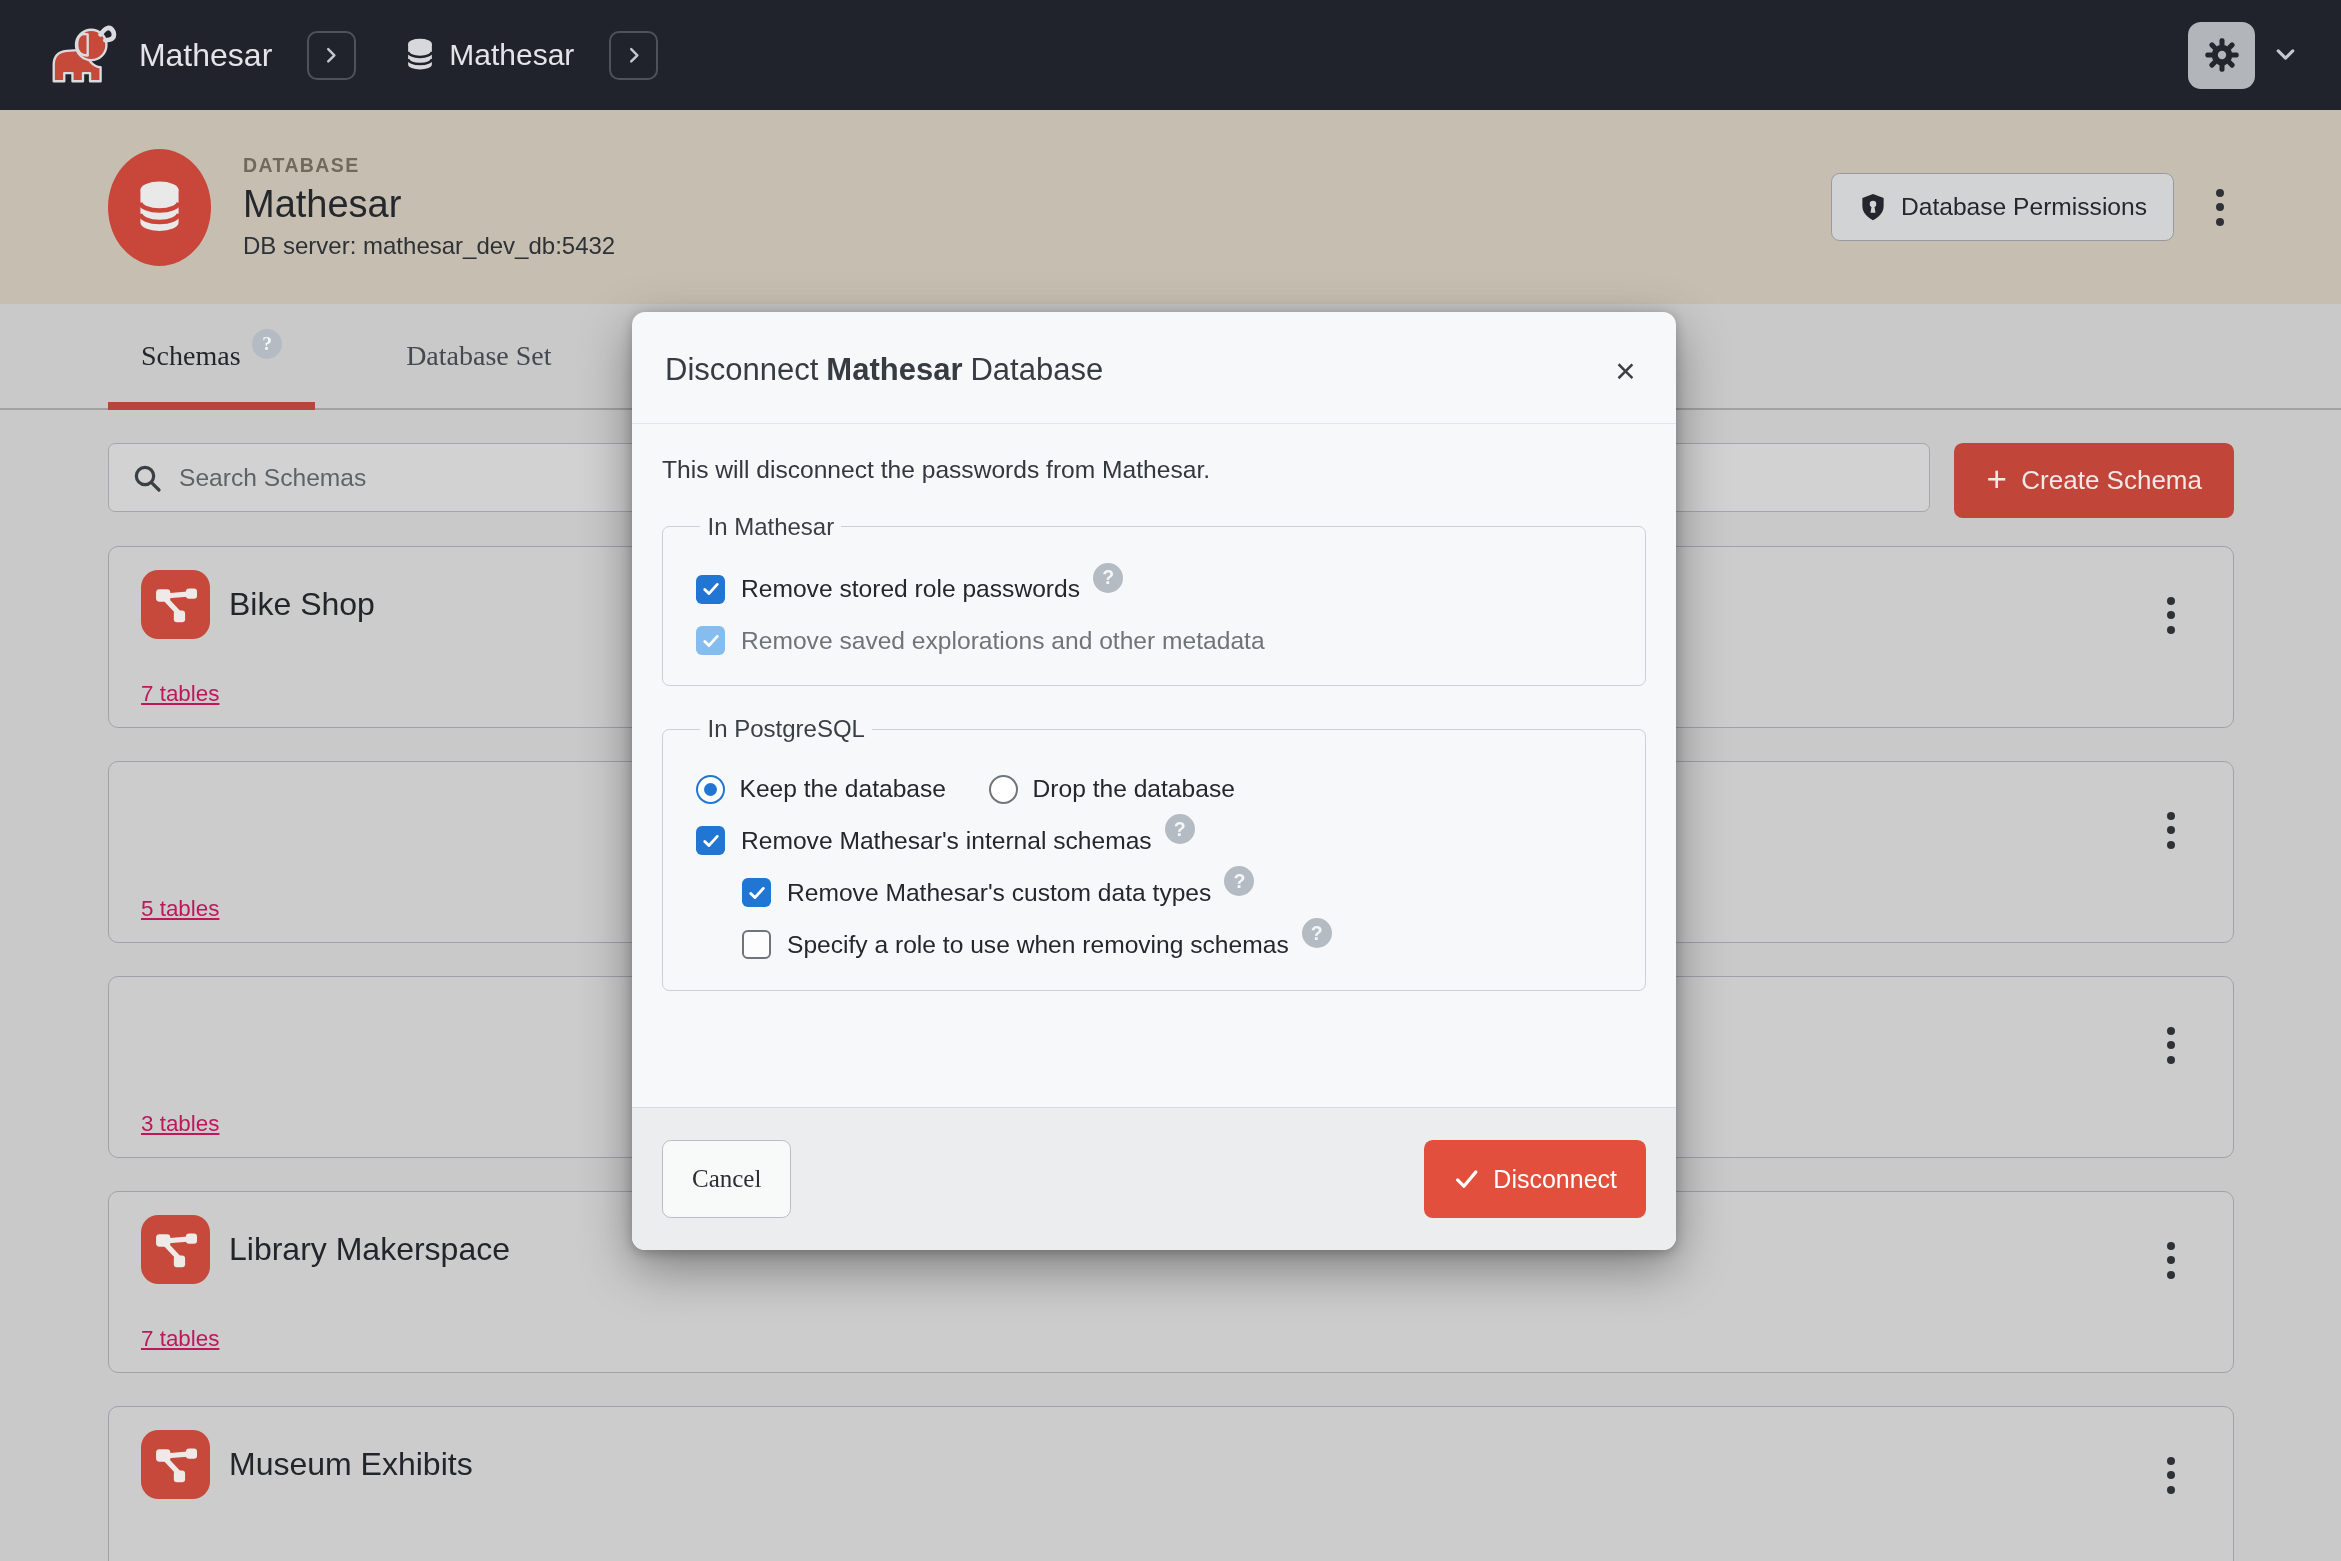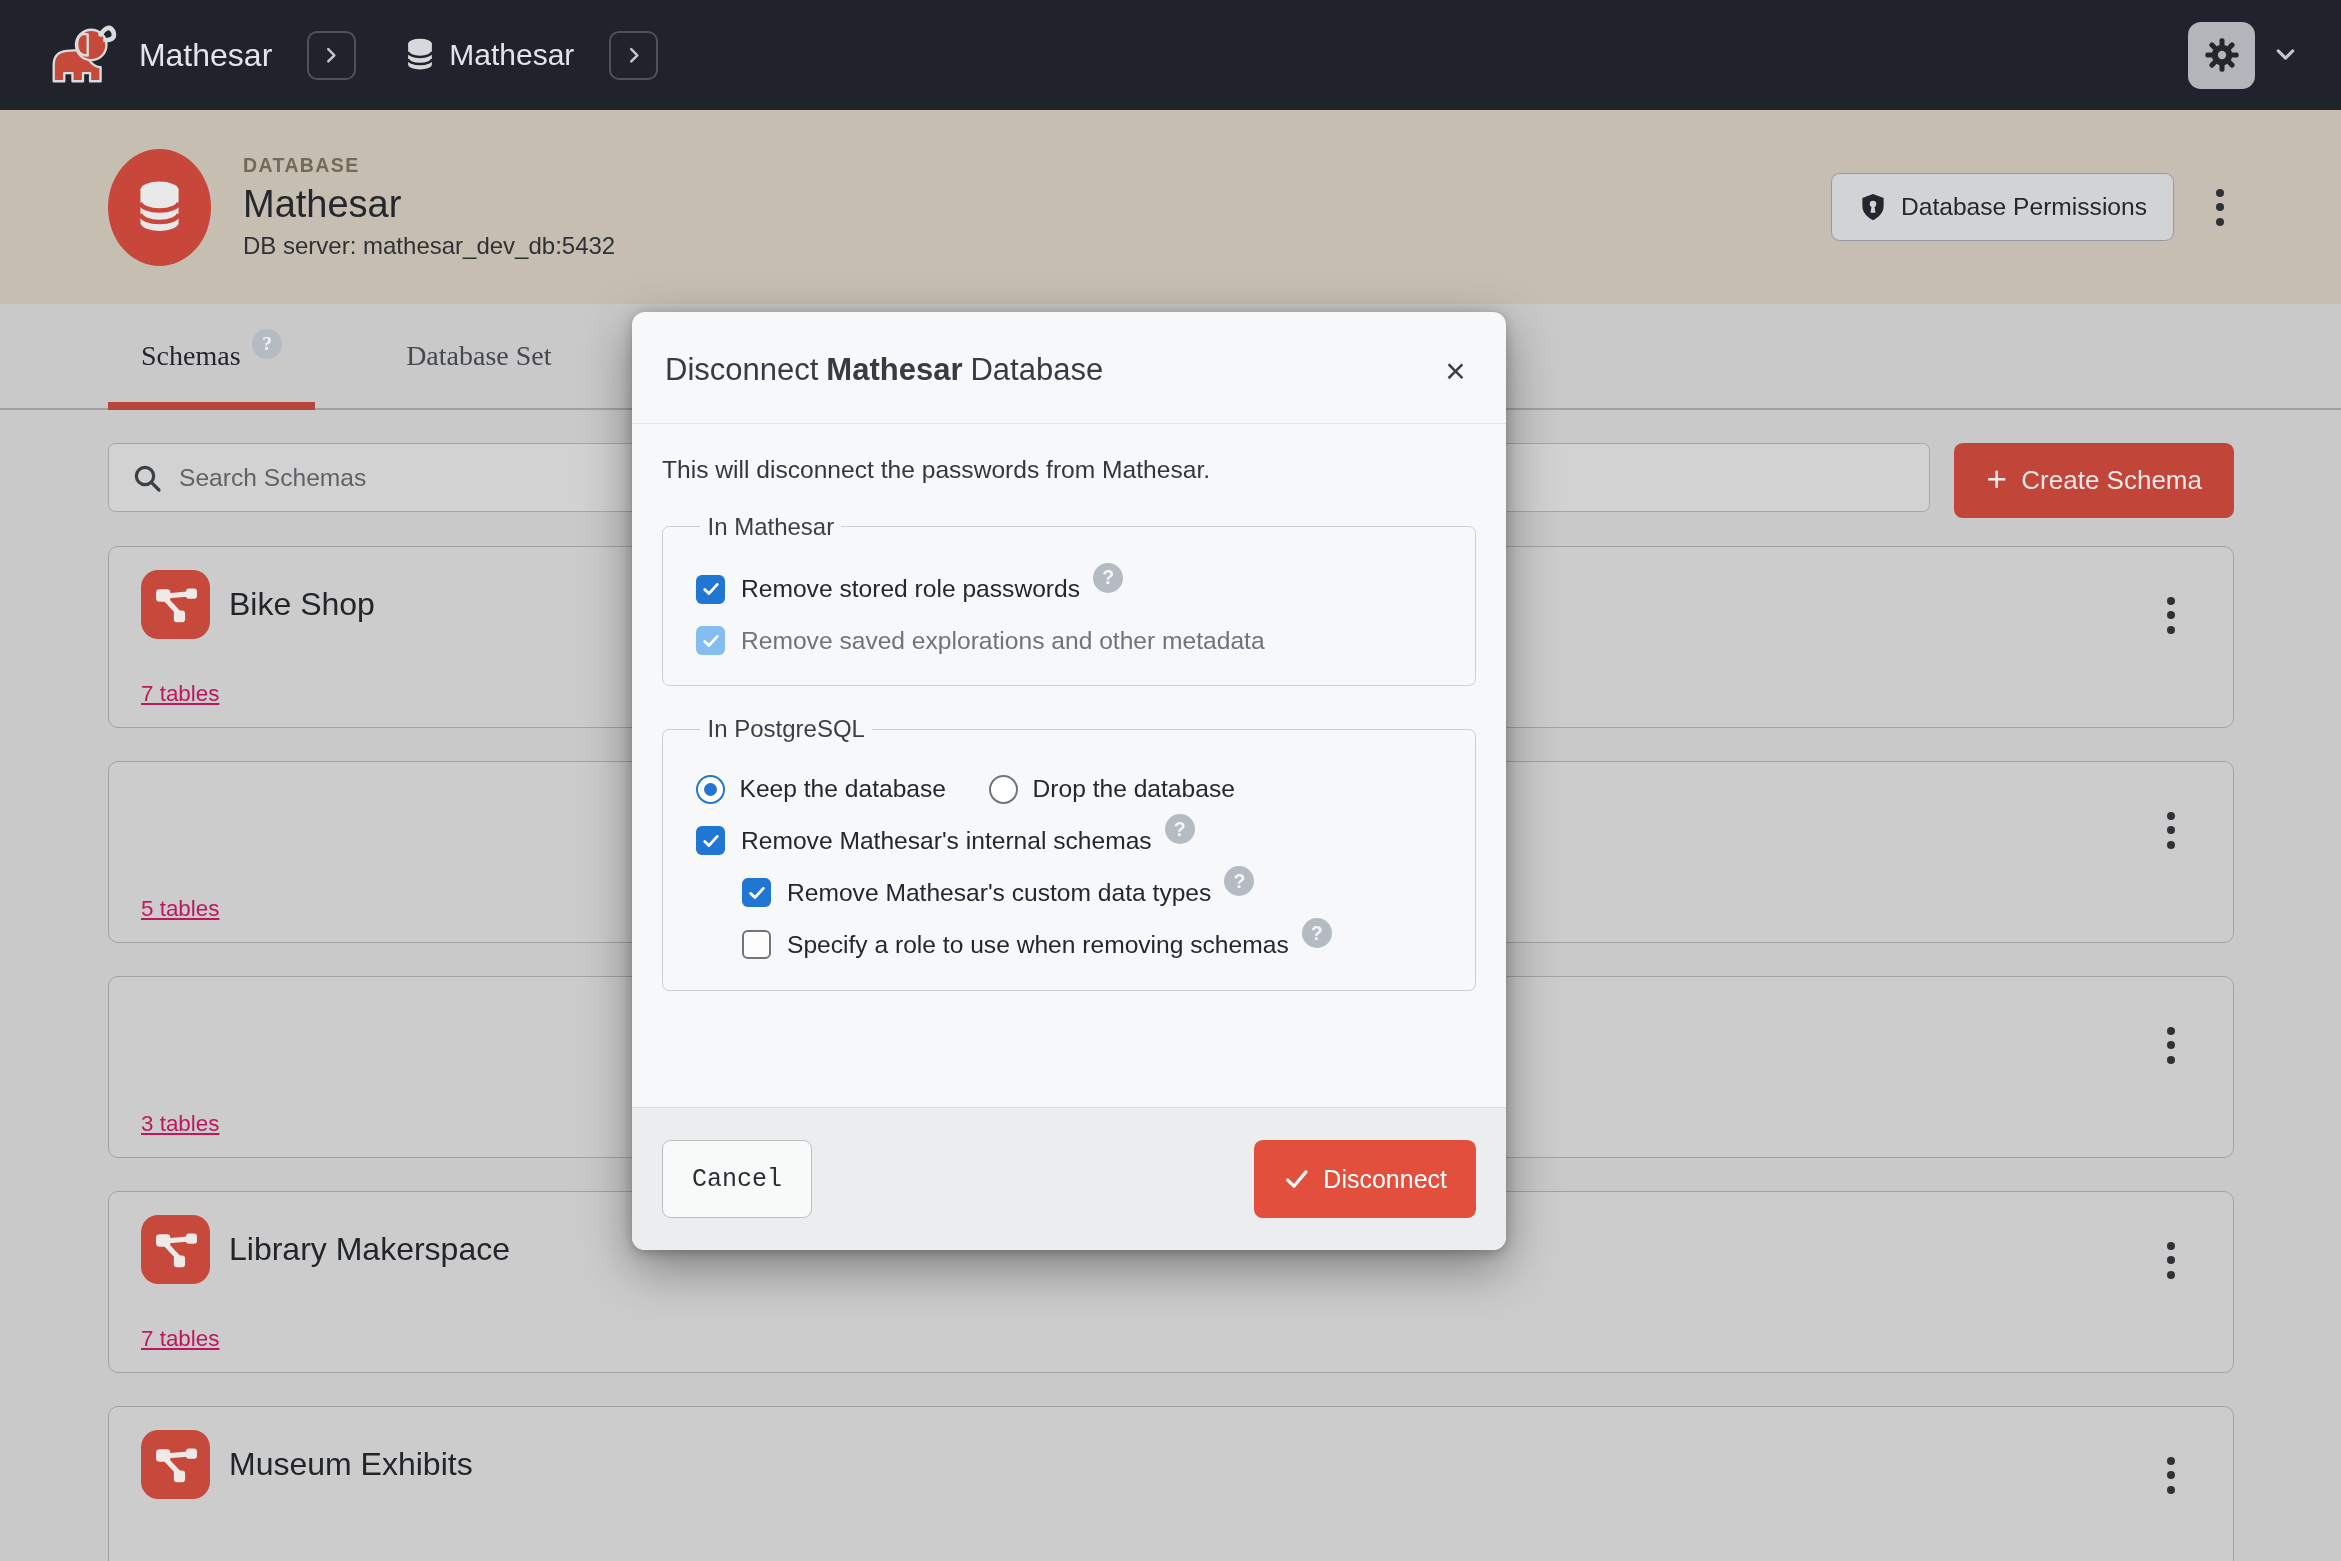--- a/index.html
+++ b/index.html
@@ -112,21 +112,21 @@
     width: 69px; height: 69px; border-radius: 17.3px; background: #c6493c; flex: 0 0 auto;
     display: flex; align-items: center; justify-content: center;
   }
   .schema-icon svg { width: 52px; height: 52px; }
   .schema-name { font-size: 32px; color: #22262b; }
   .schema-tables { position: absolute; left: 32px; bottom: 20px; font-size: 22.4px; color: #be185d; text-decoration: underline; }
   .schema-card .kebab { position: absolute; right: 48px; top: 40px; }
 
   
   .modal {
-    position: absolute; left: 632px; top: 312px; width: 874px; height: 938px;
+    position: absolute; left: 632px; top: 312px; width: 1044px; height: 938px;
     background: #f6f8f9; border-radius: 13px; z-index: 10;
     box-shadow: 0 17.3px 51px rgba(0,0,0,0.38), 0 2.9px 11.6px rgba(0,0,0,0.22);
     display: flex; flex-direction: column; overflow: hidden;
   }
   .modal-header {
     padding: 38px 33px 32px; border-bottom: 1.4px solid #e3e6e8;
     display: flex; align-items: center;
   }
   .modal-title { font-size: 31px; color: #373c42; }
   .modal-title b { margin: 0 8px; }
@@ -161,21 +161,21 @@
   .radio-group { display: flex; align-items: center; gap: 43px; margin-top: 20px; }
   .radio-item { display: flex; align-items: center; gap: 14.5px; font-size: 24.6px; cursor: pointer; }
   .opt-help { position: relative; top: -11.6px; margin-left: -2.9px; }
   .modal-footer {
     margin-top: auto; background: #ebedee; border-top: 1.4px solid #d9dcde;
     padding: 32px 30px; display: flex; align-items: center;
   }
   .cancel-btn {
     height: 78px; padding: 0 29px; background: #f8fafa; border: 1.4px solid #b9bec3;
     border-radius: 8.7px; font-size: 25px; color: #2b2f33; cursor: pointer;
-    font-family: Liberation Mono, monospace;
+    font-family: Liberation Serif, serif;
   }
   .disconnect-btn {
     margin-left: auto; height: 78px; padding: 0 29px; background: #e2503d; border: none;
     border-radius: 8.7px; font-size: 25px; color: #ffffff; display: flex; align-items: center;
     gap: 13px; cursor: pointer; font-family: "Liberation Sans", sans-serif;
   }
   .disconnect-btn svg { width: 27.5px; height: 27.5px; stroke: #ffffff; }
 </style>
 </head>
 <body>

